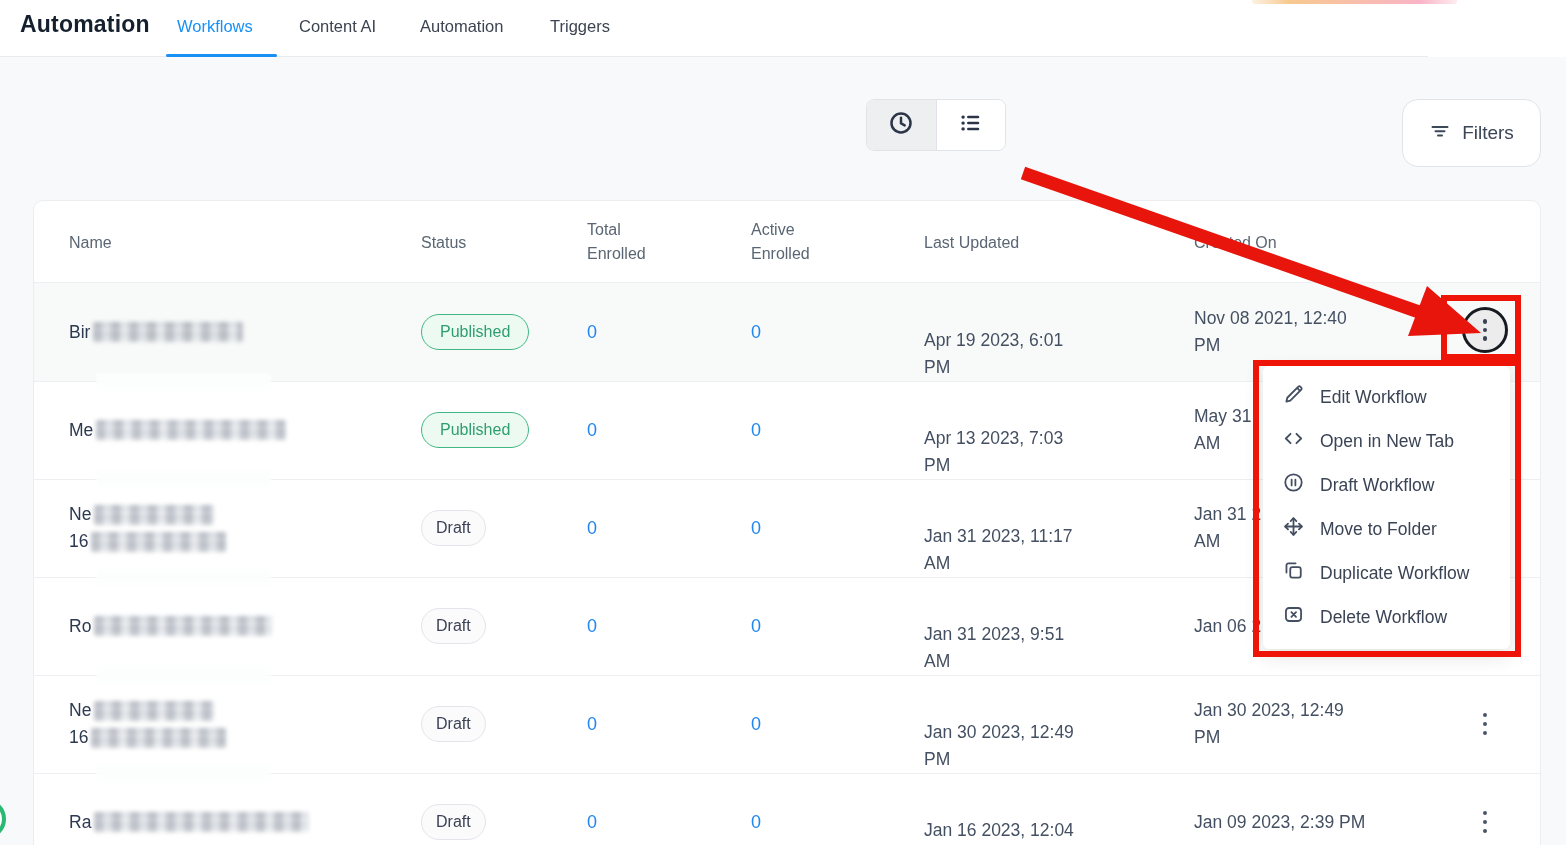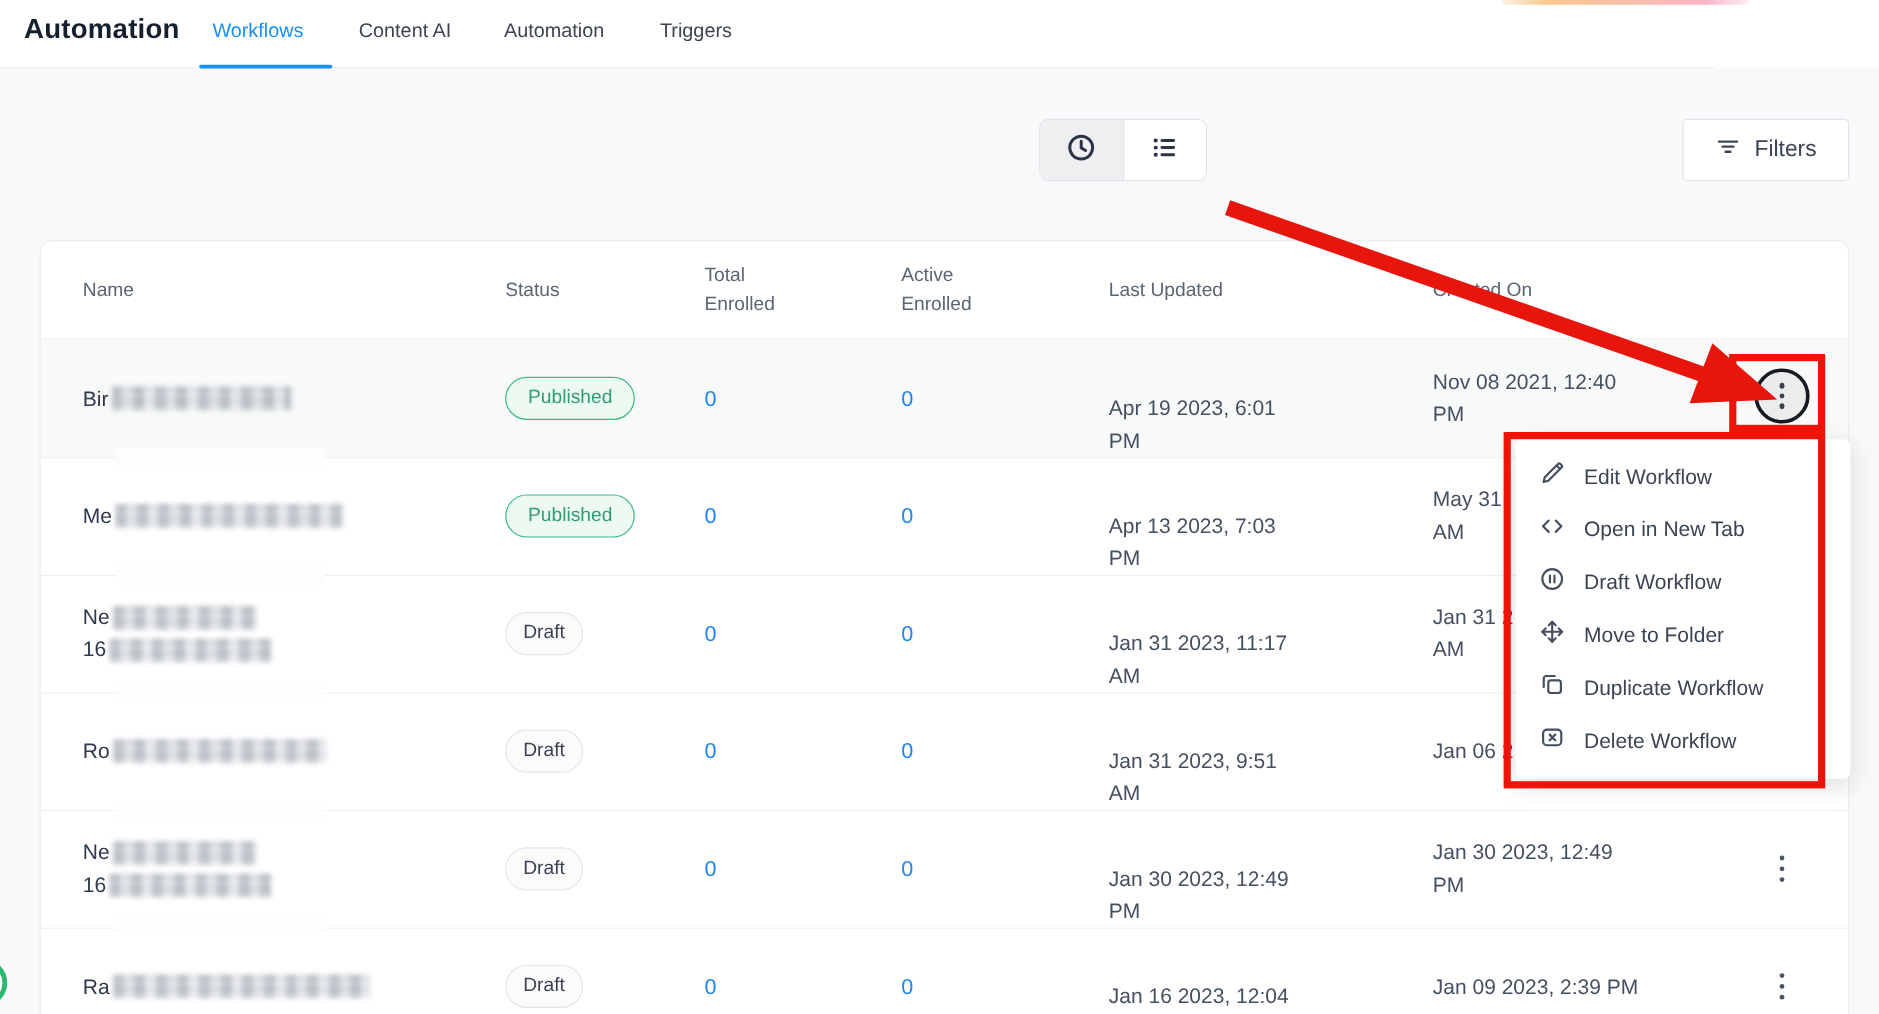--- a/index.html
+++ b/index.html
@@ -29,22 +29,22 @@
   .seg.selected { background:#edeff1; }
   #seg-group .seg:first-child { border-right:1px solid #e0e4e9; }
 
   #search-box { position:absolute; left:1020px; top:42px; width:368px; height:52px;
                 background:#fff; border:1px solid #e0e4e9; border-radius:8px;
                 display:flex; align-items:center; padding-left:16px; gap:10px; }
   #search-box input { border:none; outline:none; font-size:19px; color:#445062; width:280px;
                       font-family:"Liberation Sans", sans-serif; background:transparent; }
   #search-box input::placeholder { color:#74808f; }
 
-  #filters-btn { position:absolute; left:1402px; top:42px; width:139px; height:52px;
-                 background:#fff; border:1px solid #e0e4e9; border-radius:4px;
+  #filters-btn { position:absolute; left:1402px; top:42px; width:139px; height:68px;
+                 background:#fff; border:1px solid #e0e4e9; border-radius:16px;
                  display:flex; align-items:center; justify-content:center; gap:11px;
                  font-size:19px; color:#3a4556; cursor:pointer; }
 
   
   #card { position:absolute; left:33px; top:143px; width:1508px; height:760px;
           background:#fff; border:1px solid #ebedf0; border-radius:10px; }
   .hdr { position:absolute; font-size:16px; color:#5a6673; line-height:24px; }
   #card-header { position:absolute; left:0; top:0; width:100%; height:82px;
                  border-bottom:1px solid #edeff2; }
 
@@ -85,21 +85,21 @@
                      background:rgba(252,253,253,.92); filter:blur(1.5px); }
 
   
   #kebab-btn { position:absolute; left:1462px; top:307px; width:46px; height:46px; border-radius:50%;
                background:#ececec; border:3px solid #171b21; display:flex; align-items:center;
                justify-content:center; z-index:22; cursor:pointer; }
   #kebab-btn .dots { display:flex; flex-direction:column; gap:4px; }
   #kebab-btn .dots i { width:4.5px; height:4.5px; border-radius:50%; background:#3a4252; }
 
   
-  #context-menu { position:absolute; left:1263px; top:366px; width:279px; height:283px;
+  #context-menu { position:absolute; left:1263px; top:366px; width:247px; height:283px;
                   background:#fff; border-radius:6px; z-index:20; padding:9px 0;
                   box-shadow:0 6px 20px rgba(25,32,46,.14); }
   .menu-item { height:44px; display:flex; align-items:center; padding-left:20px; gap:16px;
                font-size:17.5px; color:#3a4455; cursor:pointer; }
   .menu-item svg { flex:0 0 auto; }
 
   
   .red-rect { position:absolute; border:6px solid #ee1407; z-index:25; pointer-events:none; }
   #rect-kebab { left:1441px; top:295px; width:80px; height:65px; }
   #rect-menu  { left:1253px; top:360px; width:268px; height:297px; }

